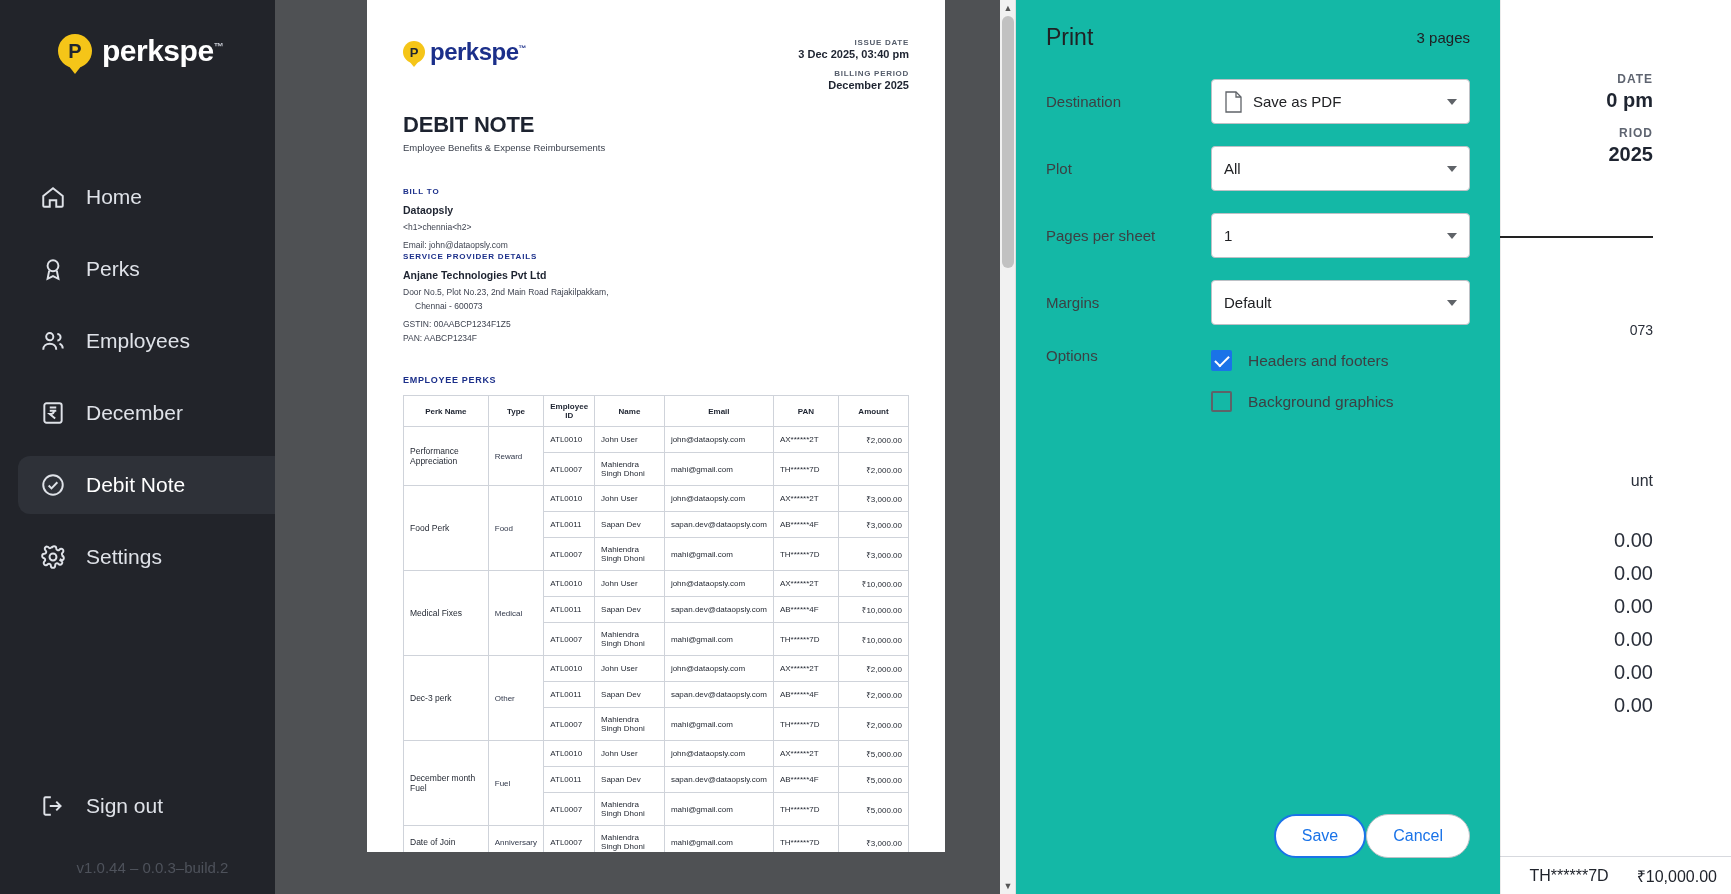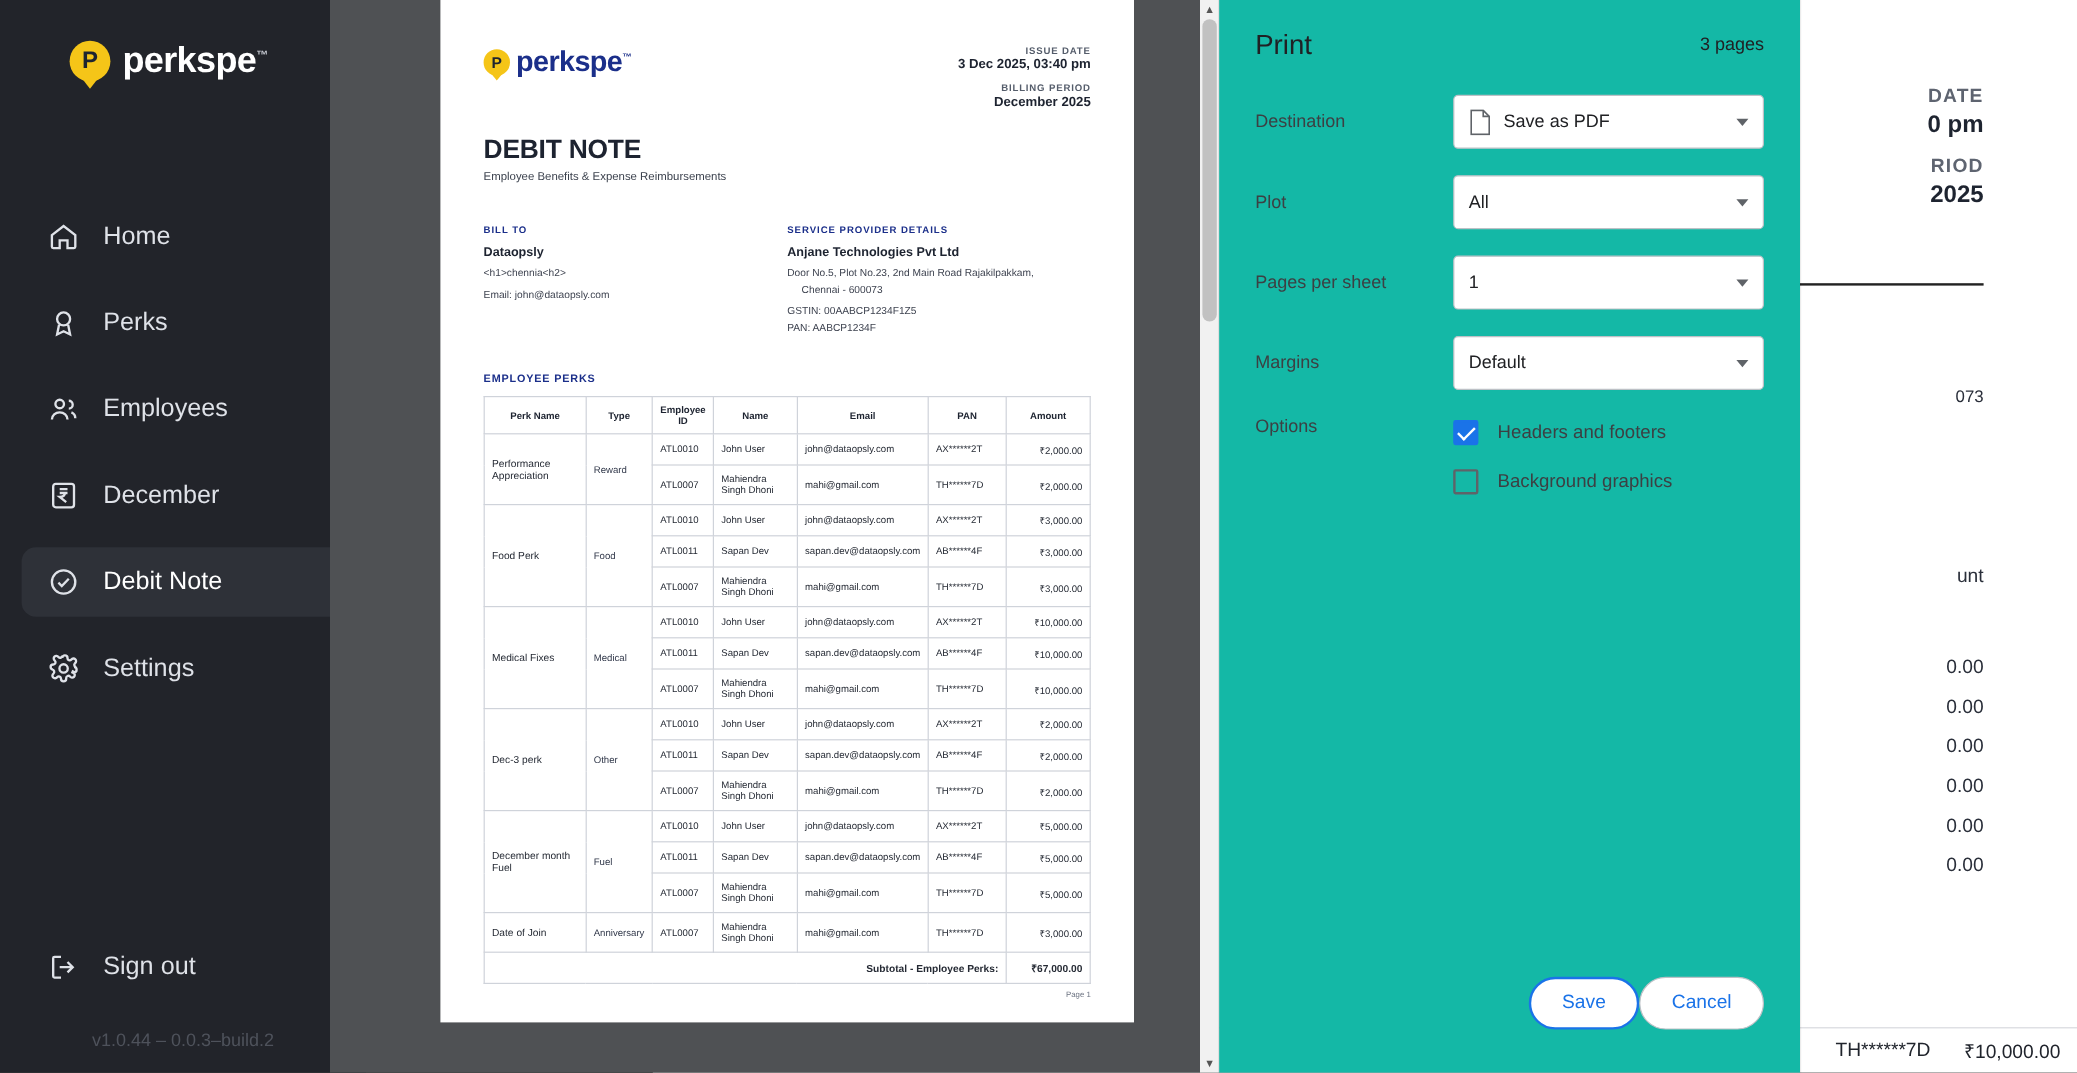--- a/index.html
+++ b/index.html
@@ -48,26 +48,26 @@
   
   .bg-doc {
     position: absolute; left: 305px; top: 0; width: 1426px; height: 894px;
     background: #3a3a3a;
   }
   .bg-page {
     position: absolute; left: 239px; top: 0; width: 1187px; height: 894px;
     background: #ffffff; color: #1e2430;
   }
   .bg-head { position: absolute; right: 78px; top: 72px; text-align: right; }
-  .bg-label { font-size: 16px; letter-spacing: 1px; color: #5e6470; font-weight: bold; }
+  .bg-label { font-size: 12px; letter-spacing: 1px; color: #5e6470; font-weight: bold; }
   .bg-val { font-size: 20px; font-weight: bold; margin-top: 3px; }
   .bg-rule { position: absolute; left: 700px; right: 78px; top: 236px; border-top: 2px solid #222; }
   .bg-misc { position: absolute; right: 78px; top: 322px; font-size: 14px; color: #2a2f3a; }
   .bg-amt-h { position: absolute; right: 78px; top: 472px; font-size: 16px; color: #2a2f3a; }
-  .bg-amts { position: absolute; right: 78px; top: 540px; text-align: right; font-size: 16px; color: #2a2f3a; line-height: 33px; }
+  .bg-amts { position: absolute; right: 78px; top: 524px; text-align: right; font-size: 20px; color: #2a2f3a; line-height: 33px; }
   .bg-row {
     position: absolute; left: 239px; right: 0; top: 856px; height: 38px;
     display: flex; align-items: center; font-size: 16px; color: #20242c;
     border-top: 1px solid #d7d9de;
   }
   .bg-row .c { padding: 0 14px; }
 
   
   .preview {
     position: absolute; left: 275px; top: 0; width: 741px; height: 894px;
@@ -98,21 +98,21 @@
     border-top: 6px solid #f5c518;
   }
   .inv-brand { font-size: 24px; font-weight: bold; color: #1b2f8a; letter-spacing: -0.5px; }
   .inv-brand .tm { font-size: 8px; vertical-align: super; color: #1b2f8a; }
   .inv-meta { text-align: right; }
   .inv-meta .k { font-size: 8px; letter-spacing: 0.7px; color: #555d6b; font-weight: bold; }
   .inv-meta .v { font-size: 11px; font-weight: bold; margin: 1px 0 9px 0; color: #1d2330; }
   .inv-title { font-size: 22px; font-weight: bold; margin-top: 12px; letter-spacing: -0.2px; }
   .inv-sub { font-size: 9.5px; color: #3b414d; margin-top: 4px; }
 
-  .parties { display: flex; margin-top: 34px; }
+  .parties { display: flex; margin-top: 34px; flex-direction: column; }
   .party { width: 50%; }
   .party .h { font-size: 8px; font-weight: bold; letter-spacing: 0.8px; color: #1b2f8a; }
   .party .n { font-size: 10.5px; font-weight: bold; margin-top: 8px; }
   .party .l { font-size: 8.5px; color: #3e4350; margin-top: 5px; line-height: 13px; }
 
   .sec-h { font-size: 9px; font-weight: bold; letter-spacing: 0.7px; color: #1b2f8a; margin-top: 30px; }
 
   table.perks { width: 100%; border-collapse: collapse; margin-top: 10px; font-size: 8px; }
   table.perks th {
     border: 1px solid #cfd3da; padding: 6px 6px; text-align: center;

